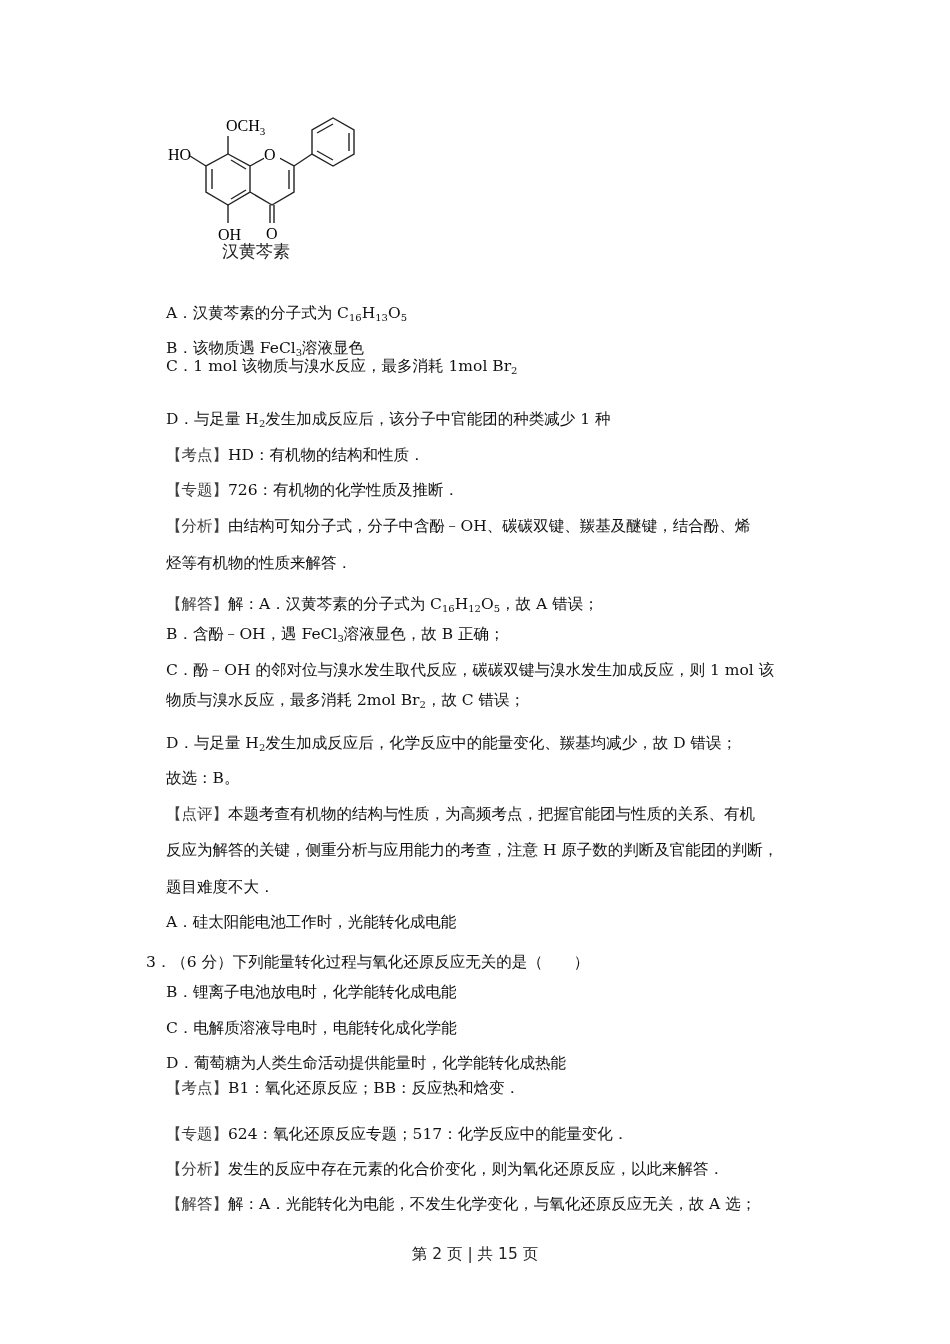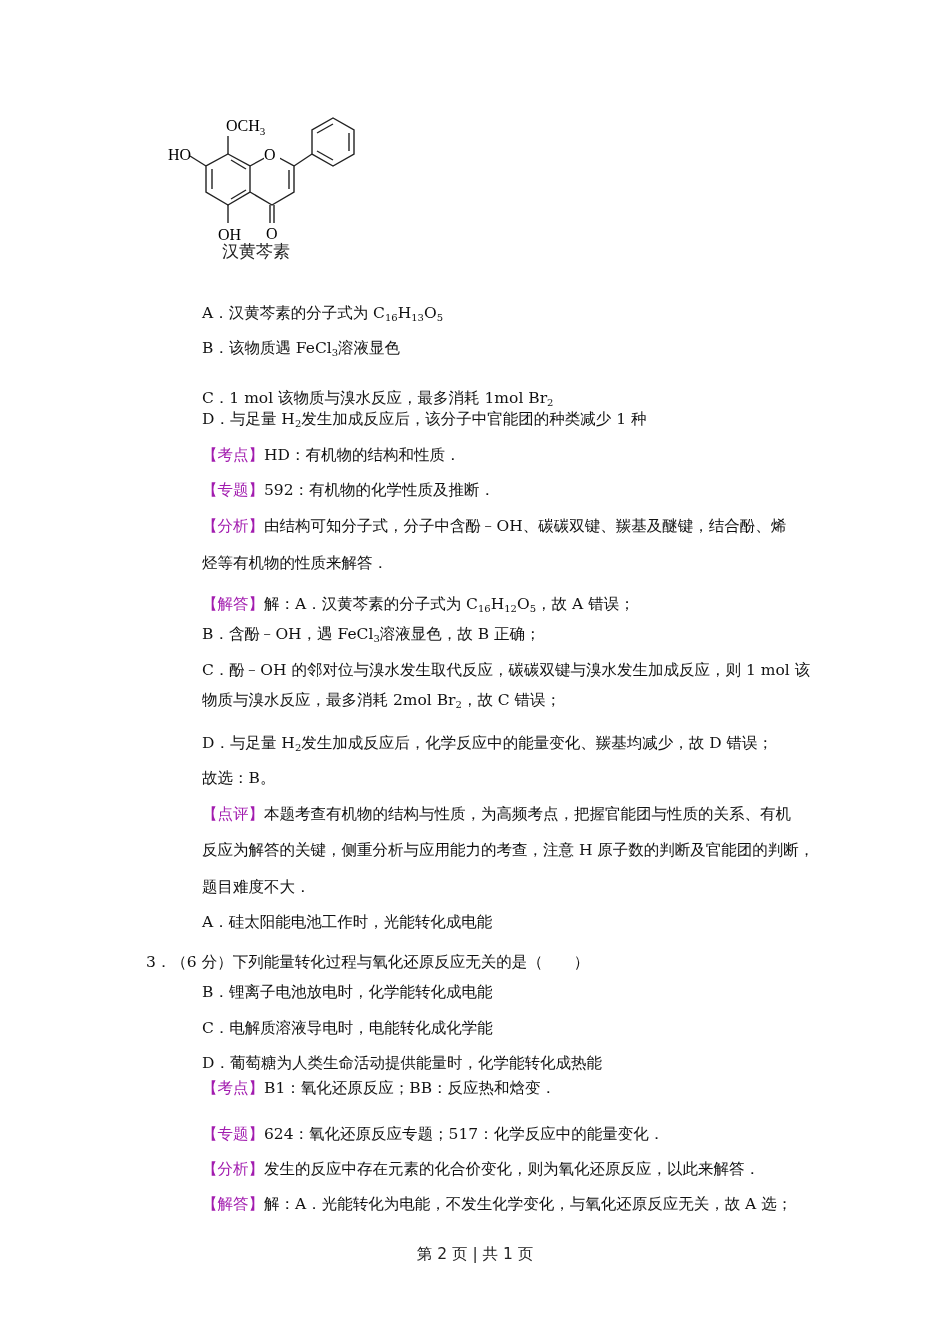--- a/index.html
+++ b/index.html
@@ -12,23 +12,23 @@
     position: absolute; left: 160px; top: 108px; width: 210px; height: 160px;
   }
   .figure svg { width: 210px; height: 135px; }
   .fig-caption {
     position: absolute; left: 62px; top: 132px; font-size: 17px;
     font-family: Liberation Sans, sans-serif; color: #222;
   }
   .line {
     position: absolute; font-size: 15.5px; line-height: 20px; white-space: nowrap;
   }
-  .ind { left: 166px; margin-left: 36px; }
+  .ind { left: 166px; }
   .q { left: 146px; margin-top: 40px; }
-  .tag { color: #a21caf; }
+  .tag { color: #404040; }
   sub { font-size: 10px; vertical-align: -3px; line-height: 0; }
   .footer {
     position: absolute; top: 1244px; left: 0; width: 950px; text-align: center;
     font-family: "DejaVu Sans", sans-serif; font-size: 15.5px; color: #222;
   }
 </style>
 </head>
 <body>
 
 <div class="figure">
@@ -61,25 +61,25 @@
     <text x="66" y="23" font-size="16" font-family="Liberation Serif, serif">OCH<tspan font-size="11" dy="4">3</tspan></text>
     <text x="8" y="52" font-size="16" font-family="Liberation Serif, serif">HO</text>
     <text x="58" y="132" font-size="16" font-family="Liberation Serif, serif">OH</text>
     <text x="106" y="131" font-size="16" font-family="Liberation Serif, serif">O</text>
   </svg>
   <div class="fig-caption">汉黄芩素</div>
 </div>
 
 <div class="line ind" style="top:303px"><span>A．汉黄芩素的分子式为 C</span><sub>16</sub><span>H</span><sub>13</sub><span>O</span><sub>5</sub></div>
 <div class="line ind" style="top:338px"><span>B．该物质遇 FeCl</span><sub>3</sub><span>溶液显色</span></div>
-<div class="line ind" style="top:388px"><span>C．1 mol 该物质与溴水反应，最多消耗 1mol Br</span><sub>2</sub></div>
+<div class="line ind" style="top:356px"><span>C．1 mol 该物质与溴水反应，最多消耗 1mol Br</span><sub>2</sub></div>
 <div class="line ind" style="top:409px"><span>D．与足量 H</span><sub>2</sub><span>发生加成反应后，该分子中官能团的种类减少 1 种</span></div>
 
 <div class="line ind" style="top:445px"><span class="tag">【考点】</span><span>HD：有机物的结构和性质．</span></div>
-<div class="line ind" style="top:480px"><span class="tag">【专题】</span><span>592：有机物的化学性质及推断．</span></div>
+<div class="line ind" style="top:480px"><span class="tag">【专题】</span><span>726：有机物的化学性质及推断．</span></div>
 <div class="line ind" style="top:516px"><span class="tag">【分析】</span><span>由结构可知分子式，分子中含酚﹣OH、碳碳双键、羰基及醚键，结合酚、烯</span></div>
 <div class="line ind" style="top:553px">烃等有机物的性质来解答．</div>
 <div class="line ind" style="top:594px"><span class="tag">【解答】</span><span>解：A．汉黄芩素的分子式为 C</span><sub>16</sub><span>H</span><sub>12</sub><span>O</span><sub>5</sub><span>，故 A 错误；</span></div>
 <div class="line ind" style="top:624px"><span>B．含酚﹣OH，遇 FeCl</span><sub>3</sub><span>溶液显色，故 B 正确；</span></div>
 <div class="line ind" style="top:660px">C．酚﹣OH 的邻对位与溴水发生取代反应，碳碳双键与溴水发生加成反应，则 1 mol 该</div>
 <div class="line ind" style="top:690px"><span>物质与溴水反应，最多消耗 2mol Br</span><sub>2</sub><span>，故 C 错误；</span></div>
 <div class="line ind" style="top:733px"><span>D．与足量 H</span><sub>2</sub><span>发生加成反应后，化学反应中的能量变化、羰基均减少，故 D 错误；</span></div>
 <div class="line ind" style="top:768px">故选：B。</div>
 <div class="line ind" style="top:804px"><span class="tag">【点评】</span><span>本题考查有机物的结构与性质，为高频考点，把握官能团与性质的关系、有机</span></div>
 <div class="line ind" style="top:840px">反应为解答的关键，侧重分析与应用能力的考查，注意 H 原子数的判断及官能团的判断，</div>
@@ -88,13 +88,13 @@
 <div class="line q" style="top:912px">3．（6 分）下列能量转化过程与氧化还原反应无关的是（　　）</div>
 <div class="line ind" style="top:912px">A．硅太阳能电池工作时，光能转化成电能</div>
 <div class="line ind" style="top:982px">B．锂离子电池放电时，化学能转化成电能</div>
 <div class="line ind" style="top:1018px">C．电解质溶液导电时，电能转化成化学能</div>
 <div class="line ind" style="top:1053px">D．葡萄糖为人类生命活动提供能量时，化学能转化成热能</div>
 <div class="line ind" style="top:1078px"><span class="tag">【考点】</span><span>B1：氧化还原反应；BB：反应热和焓变．</span></div>
 <div class="line ind" style="top:1124px"><span class="tag">【专题】</span><span>624：氧化还原反应专题；517：化学反应中的能量变化．</span></div>
 <div class="line ind" style="top:1159px"><span class="tag">【分析】</span><span>发生的反应中存在元素的化合价变化，则为氧化还原反应，以此来解答．</span></div>
 <div class="line ind" style="top:1194px"><span class="tag">【解答】</span><span>解：A．光能转化为电能，不发生化学变化，与氧化还原反应无关，故 A 选；</span></div>
 
-<div class="footer">第 2 页 | 共 1 页</div>
+<div class="footer">第 2 页 | 共 15 页</div>
 
 </body></html>

